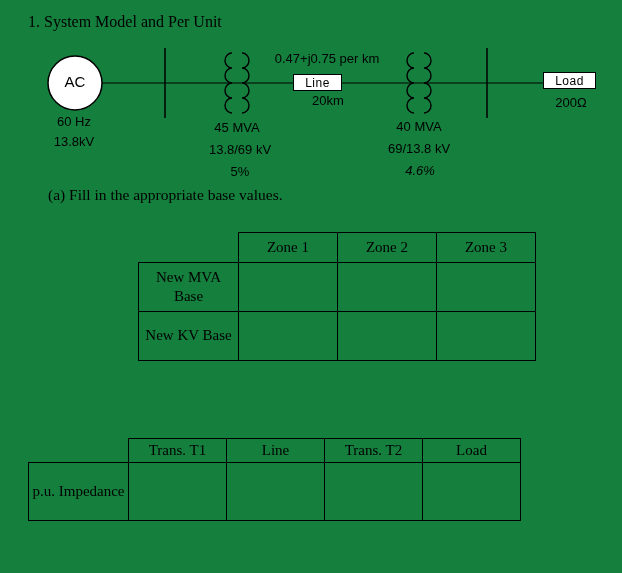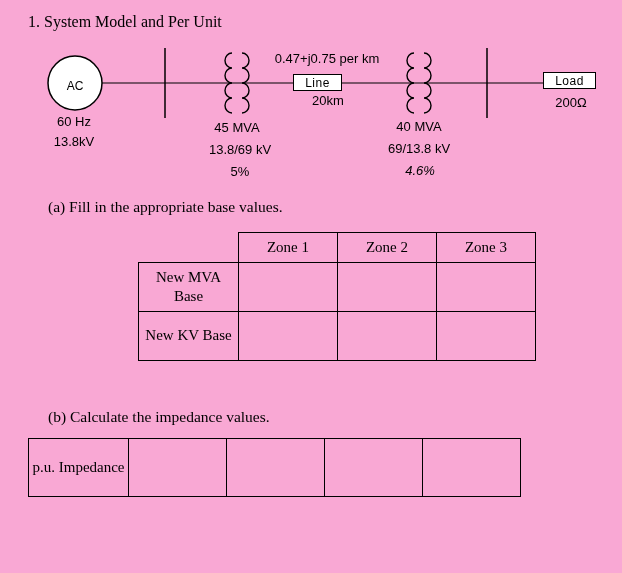--- a/index.html
+++ b/index.html
@@ -2,35 +2,35 @@
 <html><head>
 <meta charset="utf-8">
 <style>
   * { margin: 0; padding: 0; box-sizing: border-box; }
   html, body { background: #ffffff; }
   body {
     width: 622px; height: 573px;
     font-family: "Liberation Serif", serif;
     color: #000;
   }
-  .page { position: relative; width: 622px; height: 573px; background: #f9a8d4; overflow: hidden; }
+  .page { position: relative; width: 622px; height: 573px; background: #15803d; overflow: hidden; }
   .title { position: absolute; left: 28px; top: 13px; font-size: 16px; }
   svg.diagram { position: absolute; left: 0; top: 0; }
   .dlabel {
     position: absolute; transform: translateX(-50%);
     font-family: "Liberation Sans", sans-serif; font-size: 13px;
     white-space: nowrap; line-height: 1.1;
   }
-  .biglabel { font-size: 12px; margin-top: 6px; }
+  .biglabel { font-size: 15px; }
   .boxlabel {
     position: absolute; border: 1px solid #000; background: #fff;
     display: flex; align-items: center; justify-content: center;
     font-family: "Liberation Sans", sans-serif; font-size: 12px; letter-spacing: 0.5px;
   }
-  .prompt { position: absolute; font-size: 15.5px; margin-top: 12px; }
+  .prompt { position: absolute; font-size: 15.5px; }
   table.sheet {
     position: absolute; border-collapse: collapse; table-layout: fixed;
     font-size: 15px; text-align: center; line-height: 1.3;
   }
   table.sheet td { border: 1px solid #000; vertical-align: middle; padding: 0 2px; }
   table.sheet td.blank { border: none; }
 </style>
 </head>
 <body>
 
@@ -92,31 +92,37 @@
     </tr>
     <tr style="height:49px">
       <td>New KV Base</td>
       <td></td>
       <td></td>
       <td></td>
     </tr>
   </tbody>
     </table>
 
-  <div class="prompt" style="left:48px; top:396px;">(b) Calculate the impedance values.</div>
 
   <table class="sheet" style="left:28px; top:438px;">
     <colgroup>
       <col style="width:100px">
         <col style="width:98px">
         <col style="width:98px">
         <col style="width:98px">
         <col style="width:98px">
     </colgroup>
     <tbody>
+        <tr style="height:24px">
+      <td class="blank"></td>
+      <td>Trans. T1</td>
+      <td>Line</td>
+      <td>Trans. T2</td>
+      <td>Load</td>
+    </tr>
     <tr style="height:58px">
       <td>p.u. Impedance</td>
       <td></td>
       <td></td>
       <td></td>
       <td></td>
     </tr>
   </tbody>
     </table>
 

